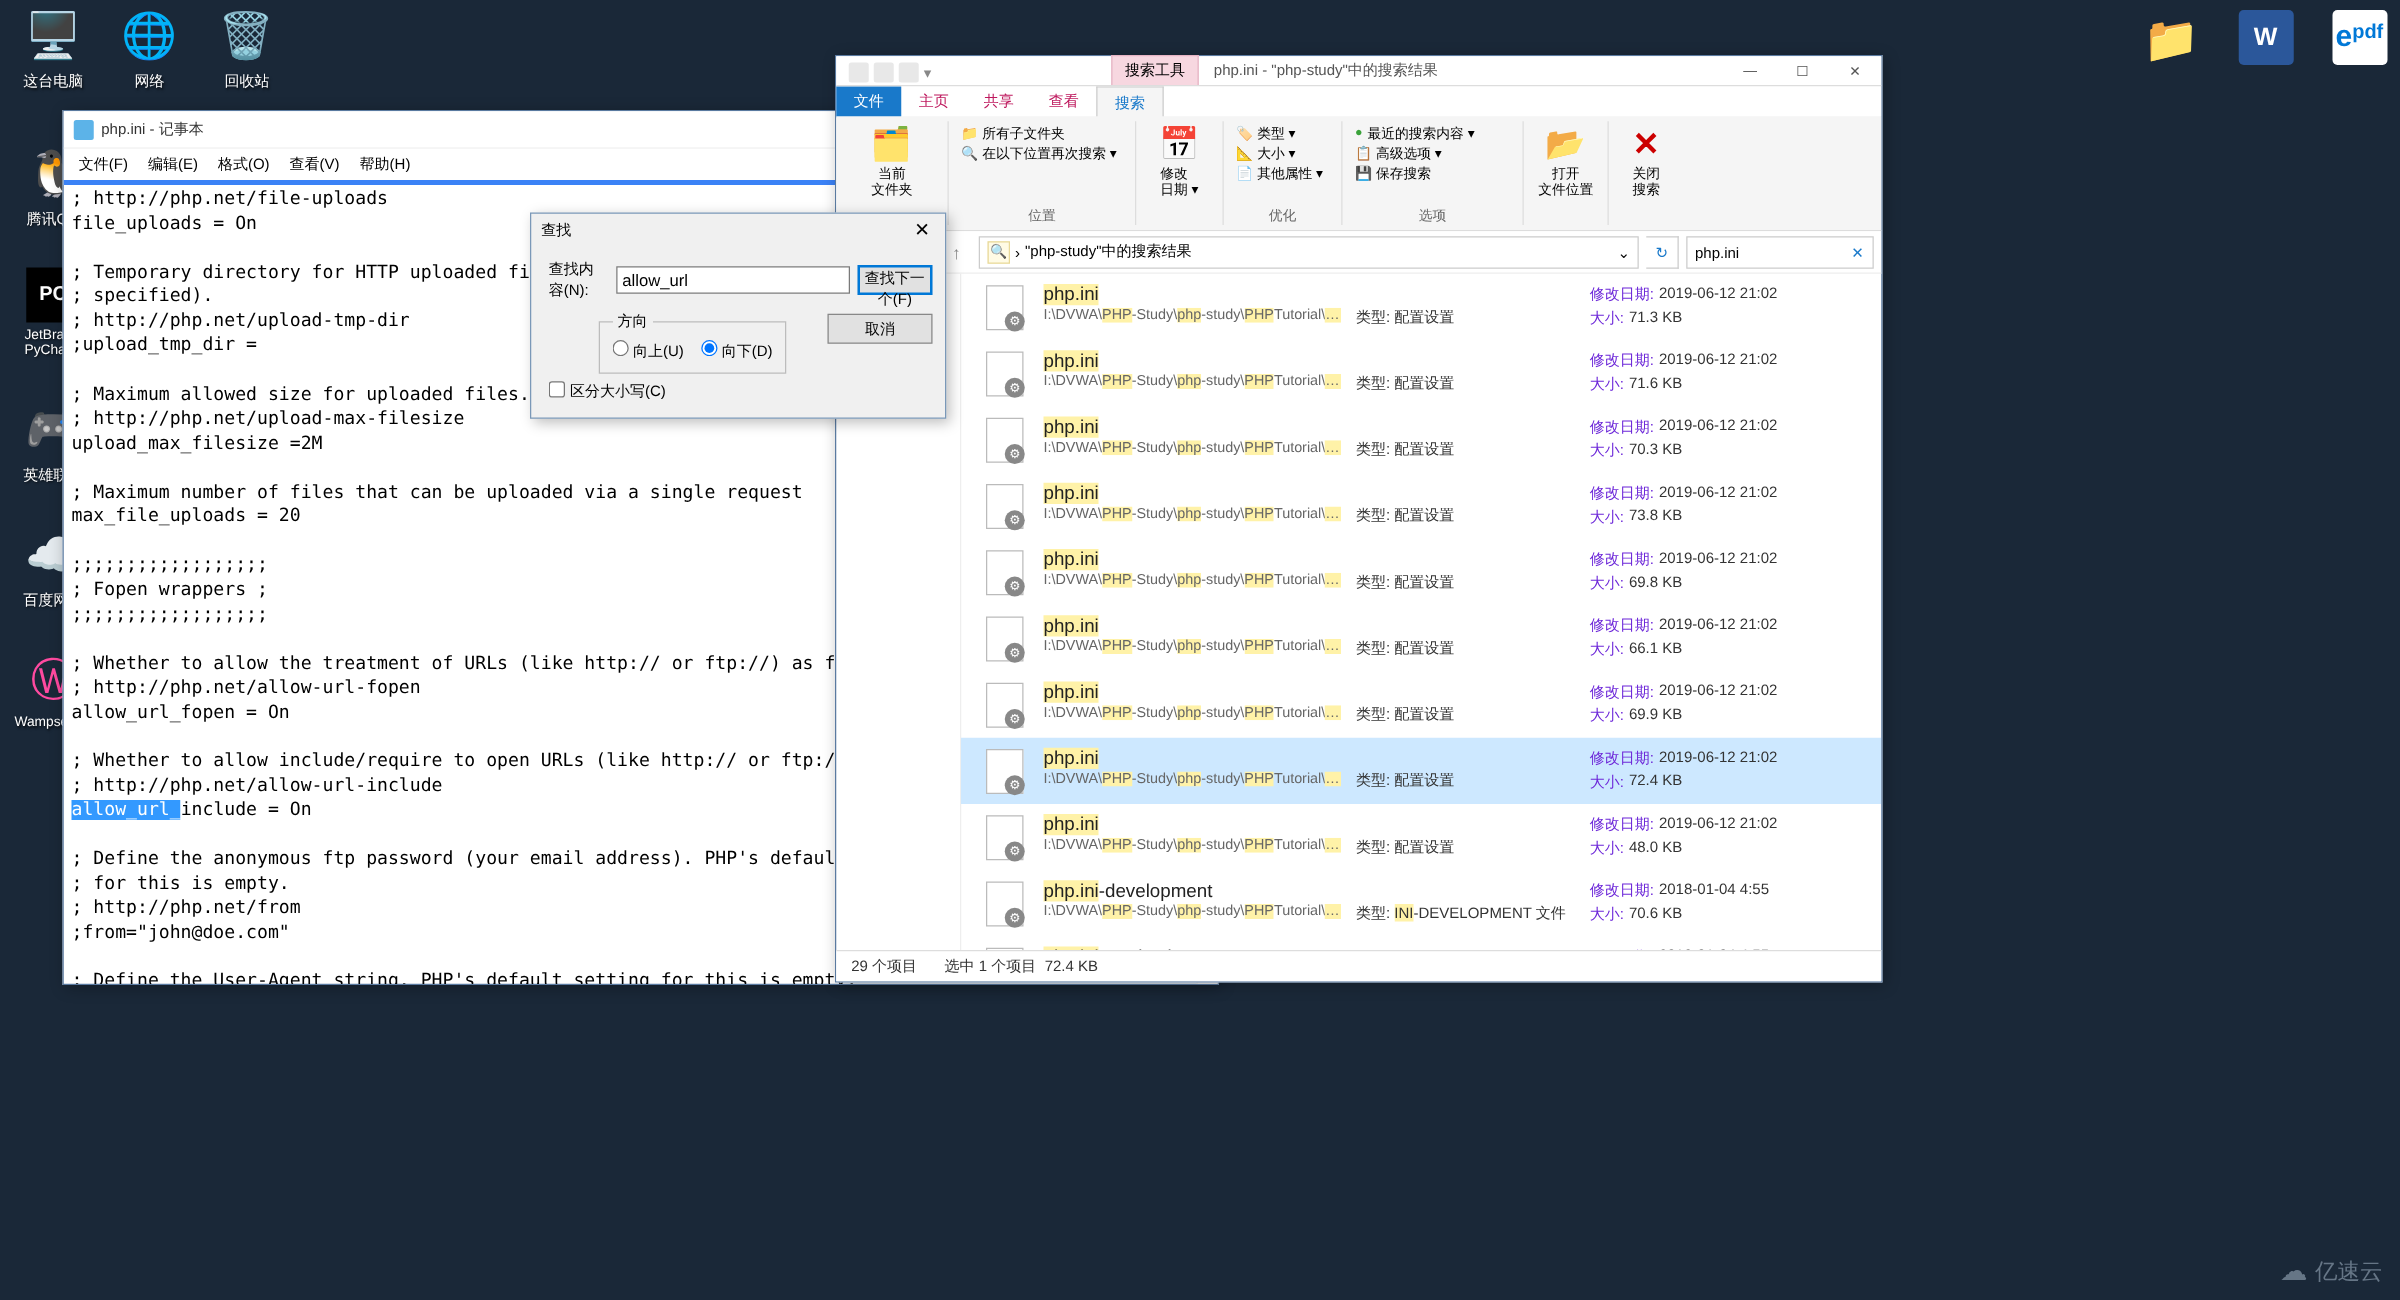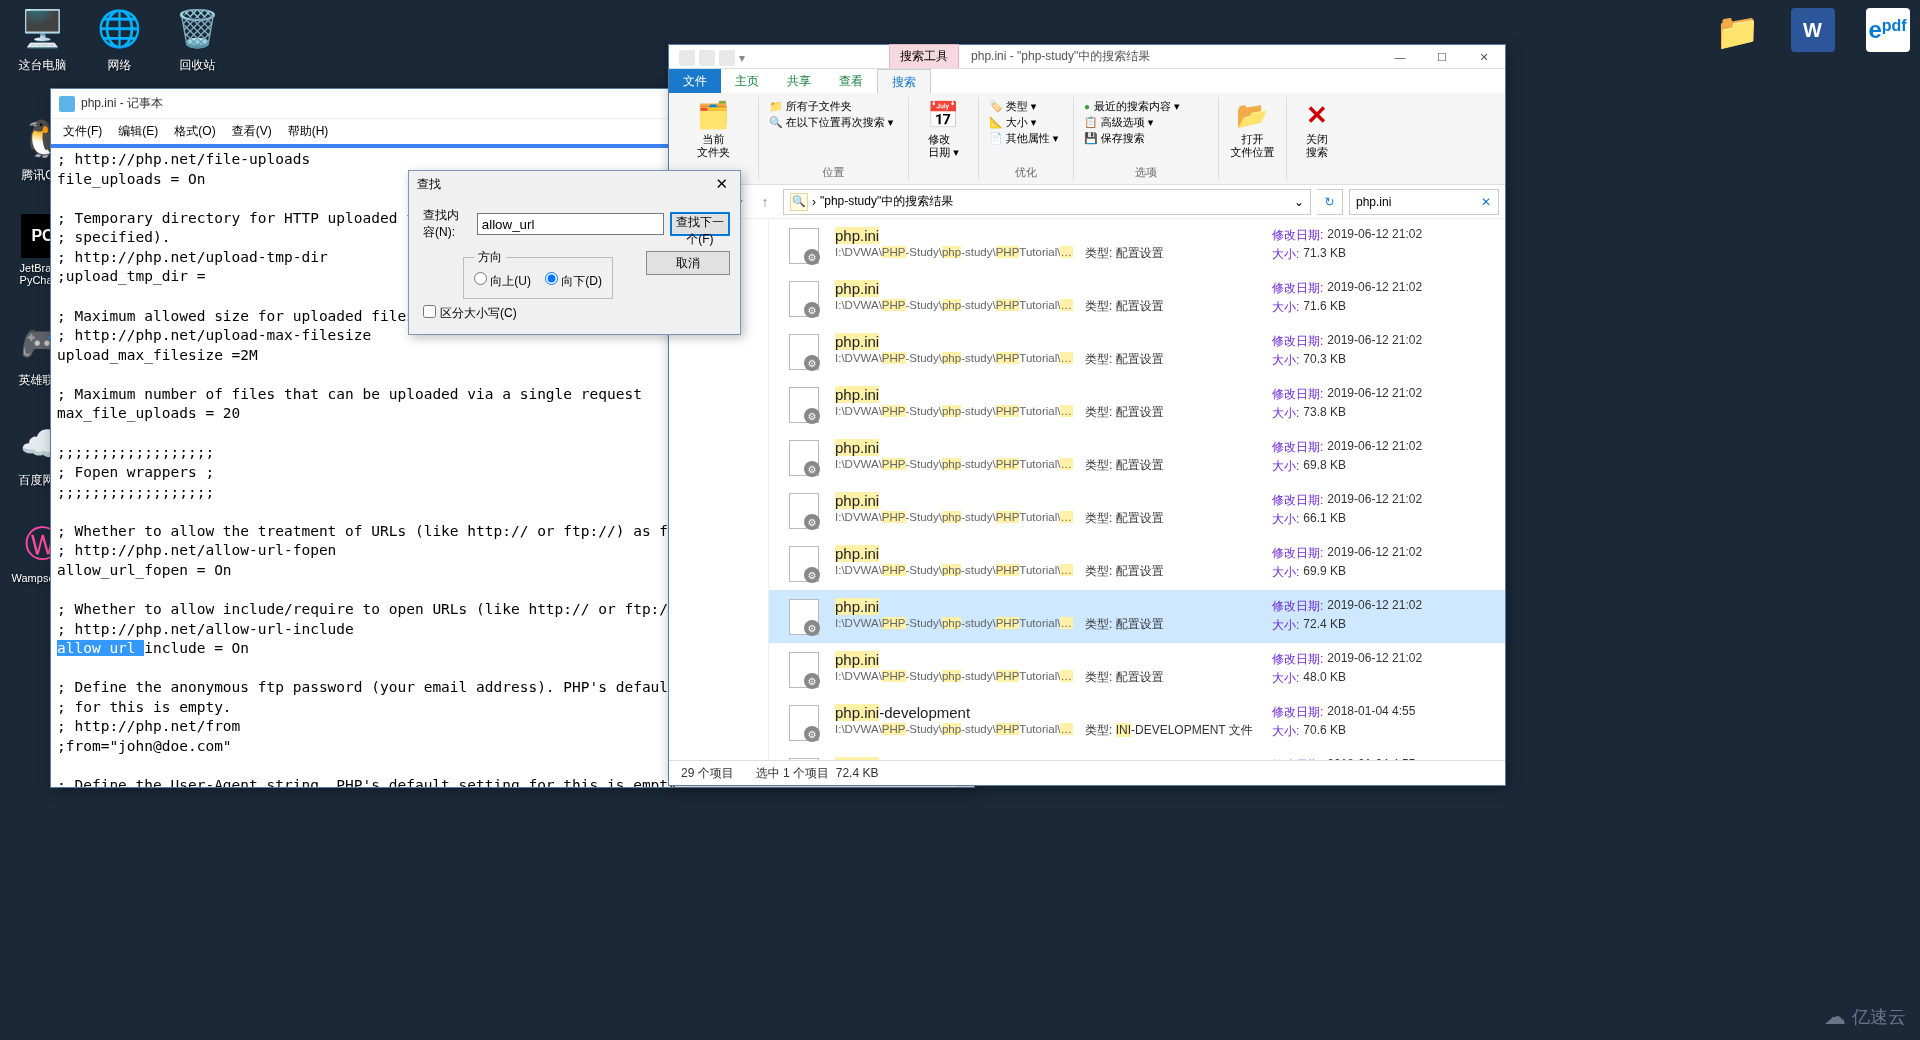--- a/index.html
+++ b/index.html
@@ -38,21 +38,21 @@
 .win-controls { display: flex; }
 .win-btn { width: 46px; height: 30px; display: flex; align-items: center; justify-content: center; font-size: 14px; color: #555; }
 .menubar { display: flex; padding: 0 4px; font-size: 12px; background: #fff; border-bottom: 4px solid #3b82f6; }
 .menubar .mitem { padding: 4px 8px; }
 .notepad-body { flex: 1; overflow: auto; position: relative; padding: 2px 6px; font-family: Consolas, monospace; font-size: 14.5px; line-height: 1.35; white-space: pre-wrap; }
 .notepad-body .sel { background: #3399ff; color: #fff; }
 .np-scroll { position: absolute; right: 0; top: 0; bottom: 0; width: 17px; background: #f0f0f0; border-left: 1px solid #ddd; }
 .np-thumb { position: absolute; left: 2px; right: 2px; top: 380px; height: 60px; background: #c2c2c2; }
 
 
-.find-dialog { position: absolute; top: 170px; left: 408px; width: 333px; background: #f0f0f0; border: 1px solid #7a98b8; box-shadow: 3px 3px 10px rgba(0,0,0,.25); }
+.find-dialog { position: absolute; top: 170px; left: 424px; width: 333px; background: #f0f0f0; border: 1px solid #7a98b8; box-shadow: 3px 3px 10px rgba(0,0,0,.25); }
 .find-title { height: 26px; display: flex; align-items: center; padding: 0 8px; font-size: 12px; }
 .find-title .ft { flex: 1; }
 .find-close { font-size: 15px; padding: 0 4px; }
 .find-body { padding: 10px 10px 12px 14px; font-size: 12px; }
 .find-row { display: flex; align-items: center; margin-bottom: 8px; gap: 6px; }
 .find-row input[type=text] { flex: 1; height: 22px; padding: 0 4px; border: 1px solid #7a7a7a; }
 .find-btn { width: 84px; height: 24px; border: 1px solid #888; background: #e1e1e1; font-size: 12px; }
 .find-btn.primary { border: 2px solid #0078d7; }
 .find-dir { border: 1px solid #bcbcbc; padding: 4px 10px 8px; display: inline-block; margin-left: 40px; }
 .find-dir legend { font-size: 12px; padding: 0 4px; }
@@ -63,21 +63,21 @@
 .explorer { top: 44px; left: 668px; width: 838px; height: 742px; }
 .exp-tabs { height: 24px; display: flex; align-items: end; background: #fff; font-size: 12px; padding-left: 6px; border-bottom: 1px solid #ddd; position: relative; }
 .qat { display: flex; align-items: center; gap: 4px; padding: 2px 4px; }
 .qat .q { width: 16px; height: 16px; background: #e8e8e8; border-radius: 2px; }
 .tab-pink { background: #f7d7e0; border: 1px solid #e5b3c3; border-bottom: none; padding: 3px 10px; margin-left: 140px; }
 .tab-label { padding: 3px 12px; color: #555; }
 .exp-winctrl { position: absolute; right: 0; top: 0; display: flex; }
 .exp-winctrl .win-btn { height: 24px; width: 42px; font-size: 11px; }
 
 .tabbar2 { height: 24px; display: flex; align-items: flex-start; background: #fff; font-size: 12px; }
-.tabbar2 .t { padding: 4px 14px; color: #15803d; }
+.tabbar2 .t { padding: 4px 14px; color: #be185d; }
 .tabbar2 .t.active { border: 1px solid #ccc; border-bottom: 2px solid #fff; background: #f5f5f5; color: #1979ca; }
 
 .ribbon { height: 92px; background: #f5f5f5; border-bottom: 1px solid #ddd; display: flex; font-size: 11px; padding: 4px 0; }
 .rgroup { border-right: 1px solid #ddd; padding: 2px 10px 0; display: flex; flex-direction: column; align-items: center; justify-content: space-between; }
 .rgroup .rlabel { font-size: 11px; color: #666; margin-top: 2px; }
 .rgroup .big { display: flex; flex-direction: column; align-items: center; gap: 2px; }
 .rgroup .big .icn { width: 32px; height: 32px; display: flex; align-items: center; justify-content: center; font-size: 26px; }
 .rgroup .stack { display: flex; flex-direction: column; gap: 1px; font-size: 11px; }
 .rgroup .stack .srow { display: flex; align-items: center; gap: 4px; }
 .green-check { color: #3aa23a; font-size: 10px; }

